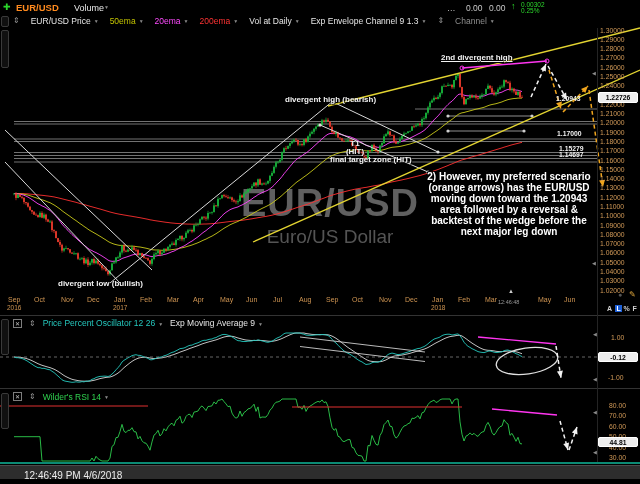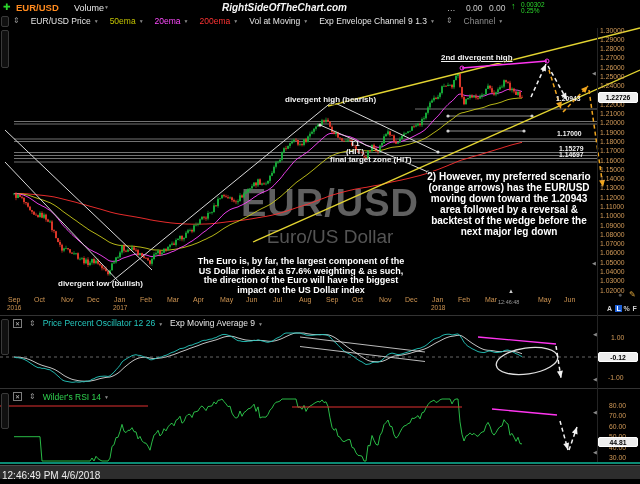--- a/index.html
+++ b/index.html
@@ -47,21 +47,21 @@
   #gfx{position:absolute;left:0;top:0;}
   .dw{stroke:#f2f2f2;stroke-width:1.5;stroke-dasharray:4,3;fill:none;}
   .do{stroke:#f0a51d;stroke-width:1.5;stroke-dasharray:4,3;fill:none;}
   
   .vsep{position:absolute;left:597px;top:28px;width:1px;height:435px;background:#242424;}
   .hsep{position:absolute;left:0;width:640px;height:1px;background:#333;}
   .ltab{position:absolute;left:1px;width:8px;background:#101010;border:1px solid #3a3a3a;border-radius:2px;box-sizing:border-box;}
   .tealline{position:absolute;left:0;top:462px;width:640px;height:2px;background:#0b8a74;}
   #statusbar{position:absolute;left:0;top:465px;width:640px;height:14px;background:#2d2d2d;
              border-top:1px solid #4a4a4a;color:#ececec;font-size:10px;line-height:19px;
-             padding-left:2px;box-sizing:border-box;}
+             padding-left:24px;box-sizing:border-box;}
   .scalebtn{position:absolute;font-size:7px;font-weight:bold;color:#d0d0d0;}
   .scaleactive{background:#1d5fd6;color:#fff;padding:0 1.5px;}
   .timemark{position:absolute;font-size:6px;color:#cfcfcf;}
   .timetxt{position:absolute;font-size:5.5px;color:#999;}
 </style>
 </head>
 <body>
 
 <div id="root">
 
@@ -739,48 +739,46 @@
       <div class="lvl" style="left: 557px; top: 130px;">1.17000</div>
       <div class="lvl" style="left: 559px; top: 145px;">1.15279</div>
       <div class="lvl" style="left: 559px; top: 151px;">1.14697</div>
     </div>
 
   <div class="row1">
     <span class="abs grn" style="left:3px;top:2px;font-size:9px;">✚</span>
     <span class="abs sym" style="left:16px;top:2px;">EUR/USD</span>
     <span class="abs tf" style="left:74px;top:2.5px;">Volume</span>
     <span class="abs car" style="left:101px;top:4px;">▼</span>
-    <span class="abs site" style="left:222px;top:1.5px;">RightSideOfTheChart.com</span>
     <span class="abs dim" style="left:447px;top:2.5px;">…</span>
     <span class="abs dim" style="left:466px;top:2.5px;">0.00</span>
     <span class="abs dim" style="left:489px;top:2.5px;">0.00</span>
     <span class="abs grn" style="left:511px;top:1px;font-size:9px;font-weight:bold;">↑</span>
     <span class="abs grn" style="left:521px;top:0.5px;font-size:6.5px;">0.00302</span>
     <span class="abs grn" style="left:521px;top:7px;font-size:6.5px;">0.25%</span>
   </div>
 
   <div class="row2">
     <span class="updn">⇕</span>
     <span class="titem c-white"><span>EUR/USD Price</span><span class="car">▼</span></span>
     <span class="titem c-50"><span>50ema</span><span class="car">▼</span></span>
     <span class="titem c-20"><span>20ema</span><span class="car">▼</span></span>
     <span class="titem c-200"><span>200ema</span><span class="car">▼</span></span>
-    <span class="titem c-white"><span>Vol at Moving</span><span class="car">▼</span></span>
+    <span class="titem c-white"><span>Vol at Daily</span><span class="car">▼</span></span>
     <span class="titem c-white"><span>Exp Envelope Channel 9 1.3</span><span class="car">▼</span></span>
     <span class="updn">⇕</span>
     <span class="titem c-dim"><span>Channel</span><span class="car">▼</span></span>
   </div>
 
   <div class="ltab" style="top:16px;height:11px;"></div>
   <div class="ltab" style="top:30px;height:38px;"></div>
   <div class="ltab" style="top:319px;height:36px;"></div>
   <div class="ltab" style="top:393px;height:36px;"></div>
 
   <div id="note2" class="note">2) However, my preferred scenario (orange arrows) has the EUR/USD moving down toward the 1.20943 area followed by a reversal &amp; backtest of the wedge before the next major leg down</div>
-  <div id="note3" class="note">The Euro is, by far, the largest component of the US Dollar index at a 57.6% weighting &amp; as such, the direction of the Euro will have the biggest impact on the US Dollar index</div>
 
   <div class="clabel" style="left:285px;top:95px;">divergent high (bearish)</div>
   <div class="clabel" style="left:441px;top:53px;text-decoration:underline;">2nd divergent high</div>
   <div class="clabel" style="left:335px;top:139px;width:40px;text-align:center;">T1</div>
   <div class="clabel" style="left:335px;top:146.5px;width:40px;text-align:center;">(HIT)</div>
   <div class="clabel" style="left:330px;top:155px;text-align:center;">final target zone (HIT)</div>
   <div class="clabel" style="left:58px;top:279px;">divergent low (bullish)</div>
 
   <div class="curbox" style="top:92px;">1.22726</div>
   <div class="curbox" style="top:352px;height:10px;">-0.12</div>

